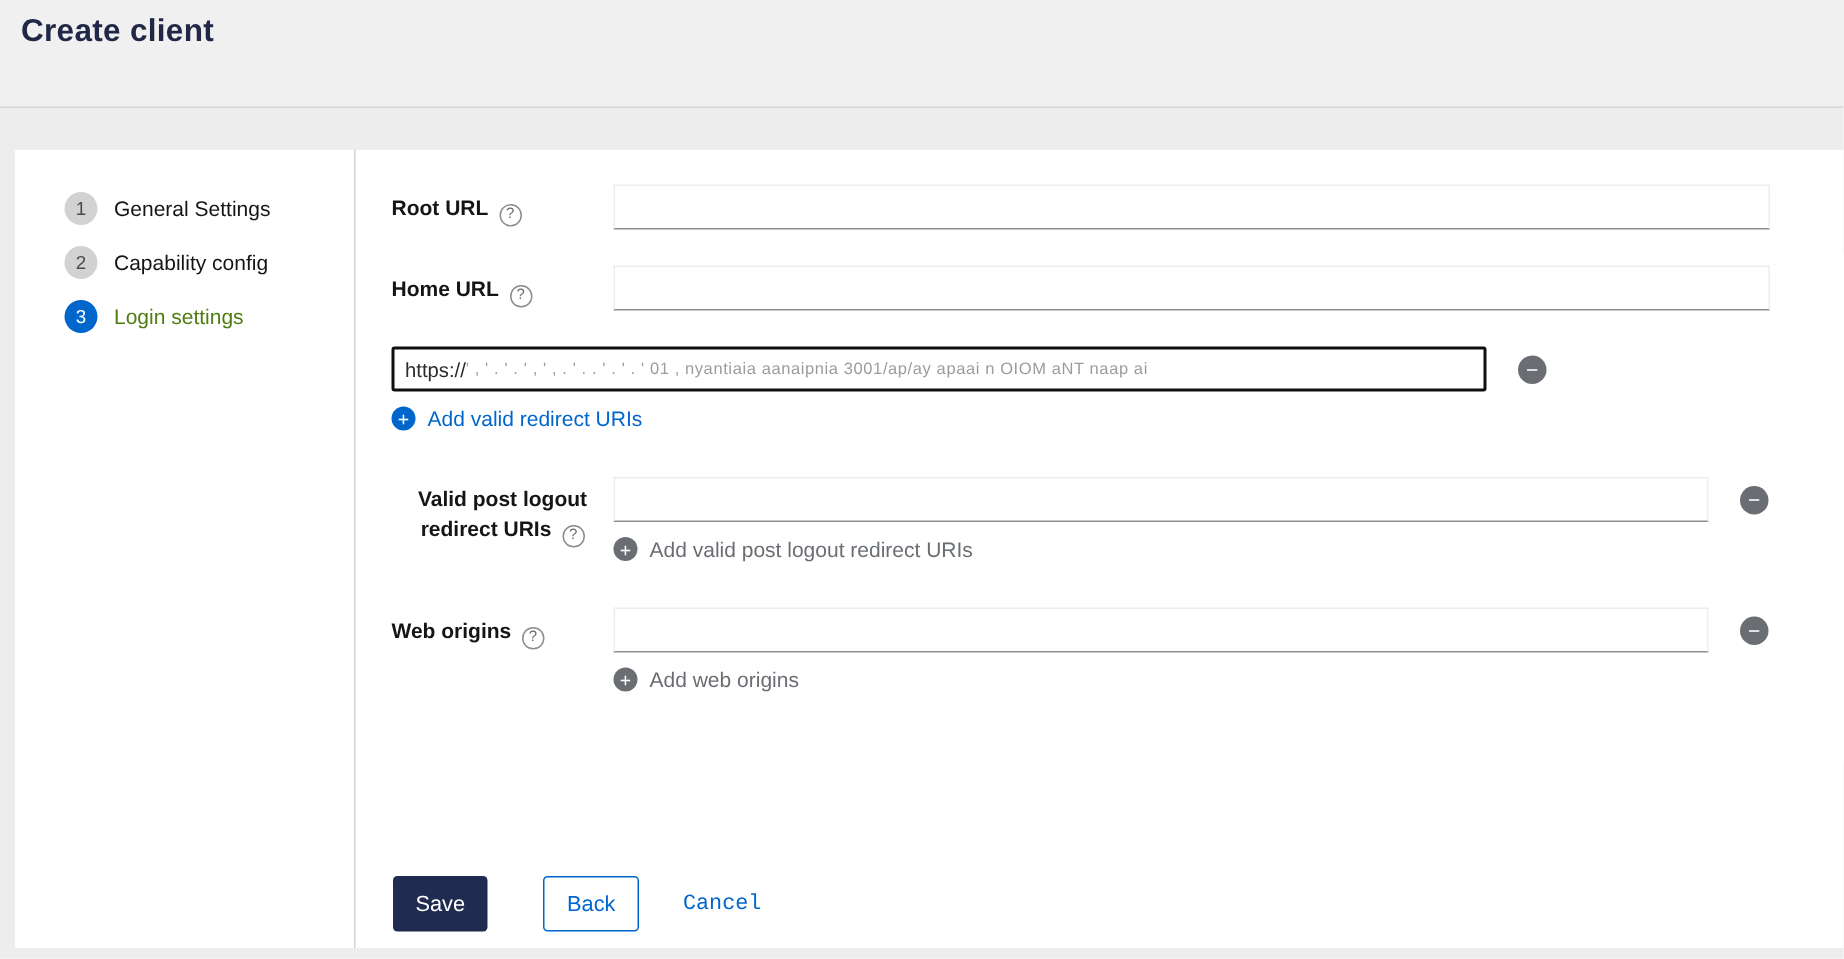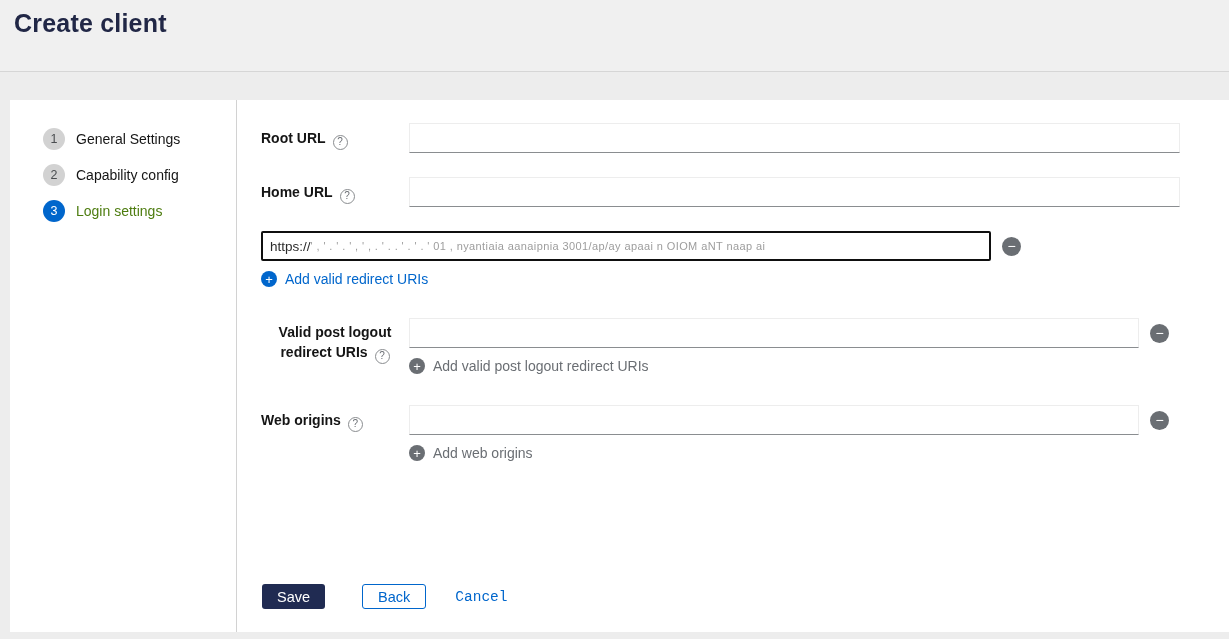--- a/index.html
+++ b/index.html
@@ -1,21 +1,21 @@
 <!DOCTYPE html>
 <html><head>
 <meta charset="utf-8">
 <style>
   * { margin:0; padding:0; box-sizing:border-box; }
   html,body { width:1229px; height:639px; overflow:hidden;
     font-family:"Liberation Sans", sans-serif; background:#ededed; color:#151515; }
 
   
   .page-header { height:72px; background:#f0f0f0; border-bottom:1px solid #d6d6d6; padding:9px 16px 0 14px; }
-  .page-title { font-size:25px; font-weight:600; color:#212746; letter-spacing:.2px; }
+  .page-title { font-size:21px; font-weight:600; color:#212746; letter-spacing:.2px; }
   .page-subtitle { margin-top:7px; font-size:13.5px; color:#3c3f42; }
 
   
   .panel { position:absolute; left:10px; top:100px; right:0; height:532px; background:#ffffff; display:flex; }
 
   
   .wizard-nav { width:227px; border-right:1px solid #d2d2d2; padding-top:21px; flex:none; }
   .wizard-step { display:flex; align-items:center; gap:11px; padding:7px 0 7px 33px; font-size:14px; cursor:pointer; }
   .step-circle { width:22px; height:22px; border-radius:50%; background:#d2d2d2; color:#4a4d50;
     font-size:12.5px; display:flex; align-items:center; justify-content:center; flex:none; }
@@ -24,21 +24,21 @@
 
   
   .form-area { flex:1; padding:23px 0 0 24px; position:relative; }
   .form-row { display:flex; align-items:flex-start; }
   .row-gap-24 { margin-bottom:24px; }
   .field-label { width:148px; flex:none; font-size:14px; font-weight:700; color:#151515; line-height:30px; }
   .field-label.two-line { line-height:20px; padding-top:4px;text-align:center; }
   .help-icon { display:inline-flex; width:15px; height:15px; border:1px solid #8a8d90; border-radius:50%;
     color:#6a6e73; font-size:10px; font-weight:400; align-items:center; justify-content:center;
     vertical-align:-2px; margin-left:7px; }
-  .control { display:flex; align-items:center; gap:11px; }
+  .control { display:flex; align-items:center; gap:21px; }
   .control-stack { display:flex; flex-direction:column; }
   input.text-input { height:30px; border:1px solid #ededed; border-bottom:1px solid #8a8d90;
     background:#fff; font-size:13px; padding:0 8px; font-family:"Liberation Sans", sans-serif; color:#151515; }
   .w-wide { width:771px; }
   .w-uri  { width:730px; }
   .fake-input { height:30px; width:730px; border:2px solid #0f0f0f; border-radius:2px; background:#fff;
     display:flex; align-items:center; padding:0 7px; overflow:hidden; white-space:nowrap; }
   .uri-scheme { font-size:13.5px; color:#2b2b2b; }
   .obscured-text { font-size:11px; color:#4a4a4a; opacity:.55; filter:blur(.4px); letter-spacing:.4px;
     overflow:hidden; white-space:nowrap; max-width:640px; }
@@ -47,21 +47,21 @@
   .add-link { display:inline-flex; align-items:center; gap:8px; margin-top:10px; font-size:14px;
     background:none; border:none; cursor:pointer; padding:0; font-family:"Liberation Sans", sans-serif; }
   .add-link .plus-circle { width:16px; height:16px; border-radius:50%; color:#fff; font-size:13px;
     display:flex; align-items:center; justify-content:center; line-height:1; flex:none; }
   .add-link.blue { color:#0066cc; } .add-link.blue .plus-circle { background:#0066cc; }
   .add-link.gray { color:#6a6e73; } .add-link.gray .plus-circle { background:#6a6e73; }
   .mb-32 { margin-bottom:31px; }
 
   
   .actions { position:absolute; left:252px; top:484px; display:flex; align-items:center; }
-  .btn { height:25px; font-size:14.5px; border-radius:3px; cursor:pointer;
+  .btn { height:37px; font-size:14.5px; border-radius:3px; cursor:pointer;
     font-family:"Liberation Sans", sans-serif; }
   .btn-save { background:#202b52; color:#ffffff; border:none; padding:0 15px; margin-right:22px; }
   .btn-back { background:#fff; color:#0066cc; border:1px solid #0066cc; padding:0 15px; margin-right:29px;margin-left:15px; }
   .btn-cancel { background:none; border:none; color:#0066cc; padding:0; font-size:14.5px; cursor:pointer;
     font-family:Liberation Mono, monospace; }
 </style>
 </head>
 <body>
 
 <div class="page-header">

